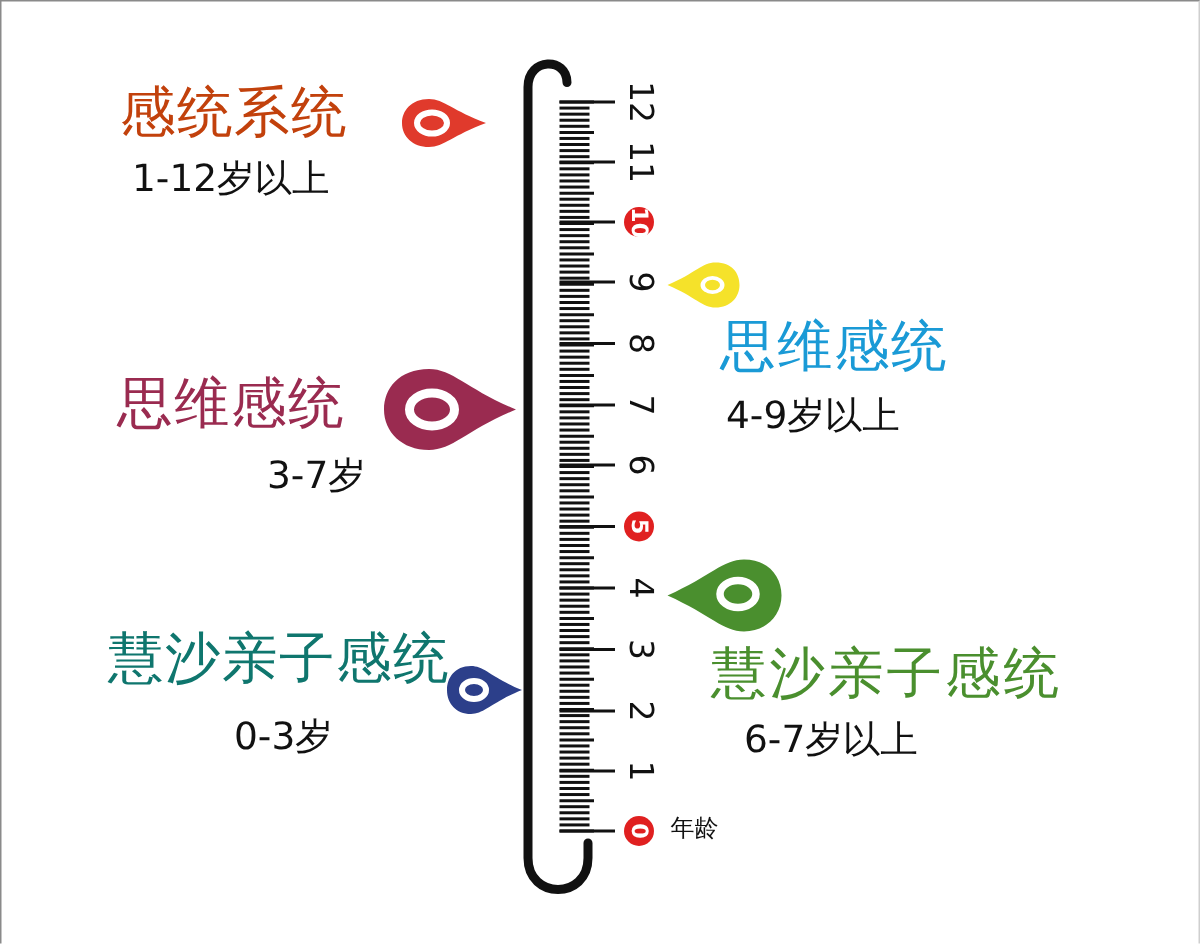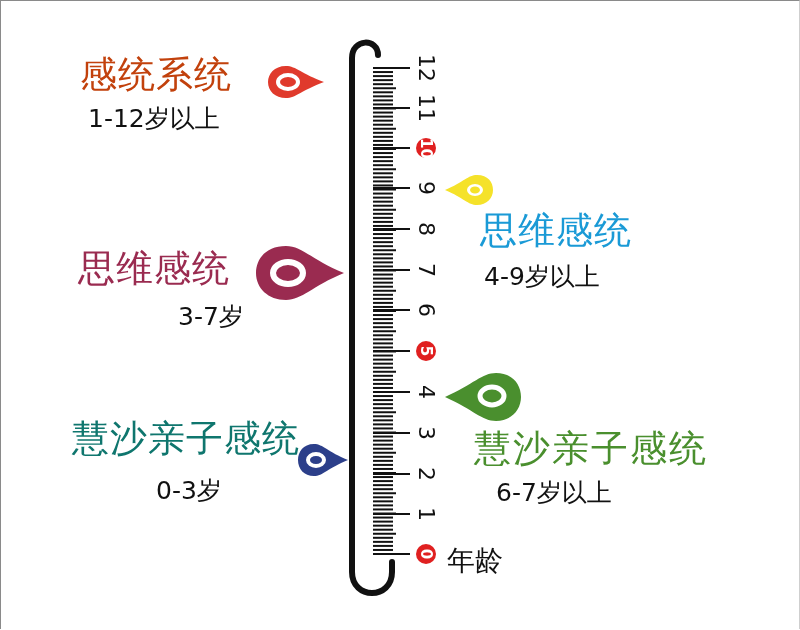--- a/index.html
+++ b/index.html
@@ -15,21 +15,21 @@
   #ruler { position: absolute; left: 0; top: 0; }
   .tick-num {
     position: absolute; font-size: 22px; color: #111; line-height: 1;
     transform: rotate(90deg); transform-origin: center center;
     width: 30px; text-align: center;
   }
   .tick-num.red {
     background: #e02020; color: #fff; border-radius: 50%;
     width: 20px; height: 20px; font-size: 15px; line-height: 20px; font-weight: bold;
   }
-  .axis-unit { position: absolute; left: 447px; top: 542px; font-size: 28px; color: #111; }
+  .axis-unit { position: absolute; left: 447px; top: 542px; font-size: 16px; color: #111; }
 </style>
 </head>
 <body>
 
 <div class="frame"></div>
 
 <svg id="ruler" width="800" height="630">
 
   <path d="M378,55 C378,38 352,38 352,58 L352,572 C352,600 392,600 392,572 L392,562" fill="none" stroke="#111" stroke-width="6" stroke-linecap="round"></path>
   <g id="minor-ticks">

